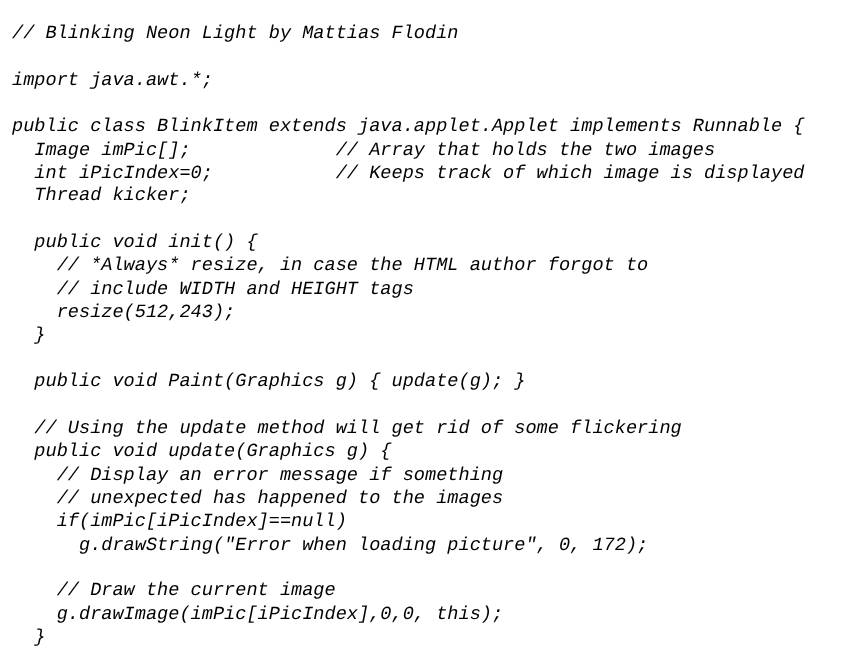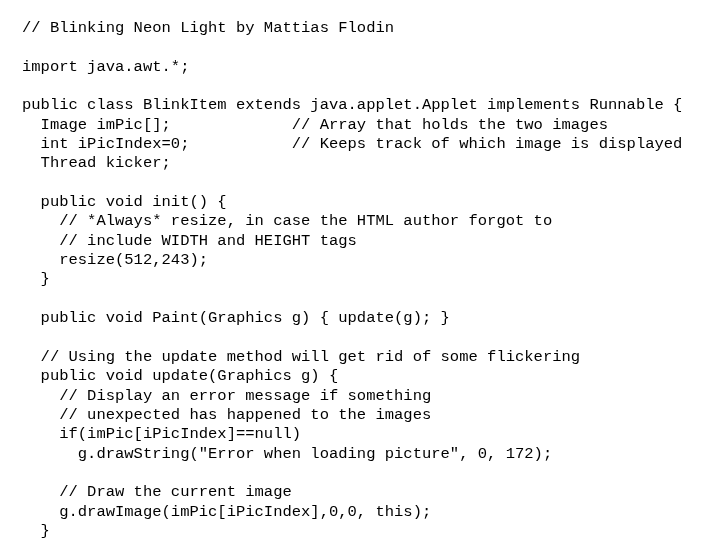--- a/index.html
+++ b/index.html
@@ -24,23 +24,24 @@
     padding: 6px 0 0 0;
     box-sizing: border-box;
   }
   .code-line {
     display: block;
     height: 19.35px;
     line-height: 19.35px;
     font-size: 15.5px;
     color: #000000;
     white-space: pre;
-    padding-left: 22px;
+    padding-left: 10px;
     letter-spacing: 0px;
     font-family: "Liberation Mono", "DejaVu Sans Mono", monospace;
+    font-style: italic;
   }
   .code-line.blank {
     
   }
 </style>
 </head>
 <body>
 
 <pre id="code-listing" style="background: rgb(255, 255, 255);"><span class="code-line" style="color: rgb(0, 0, 0);">// Blinking Neon Light by Mattias Flodin</span><span class="code-line blank" style="color: rgb(0, 0, 0);"></span><span class="code-line" style="color: rgb(0, 0, 0);">import java.awt.*;</span><span class="code-line blank" style="color: rgb(0, 0, 0);"></span><span class="code-line" style="color: rgb(0, 0, 0);">public class BlinkItem extends java.applet.Applet implements Runnable {</span><span class="code-line" style="color: rgb(0, 0, 0);">  Image imPic[];             // Array that holds the two images</span><span class="code-line" style="color: rgb(0, 0, 0);">  int iPicIndex=0;           // Keeps track of which image is displayed</span><span class="code-line" style="color: rgb(0, 0, 0);">  Thread kicker;</span><span class="code-line blank" style="color: rgb(0, 0, 0);"></span><span class="code-line" style="color: rgb(0, 0, 0);">  public void init() {</span><span class="code-line" style="color: rgb(0, 0, 0);">    // *Always* resize, in case the HTML author forgot to</span><span class="code-line" style="color: rgb(0, 0, 0);">    // include WIDTH and HEIGHT tags</span><span class="code-line" style="color: rgb(0, 0, 0);">    resize(512,243);</span><span class="code-line" style="color: rgb(0, 0, 0);">  }</span><span class="code-line blank" style="color: rgb(0, 0, 0);"></span><span class="code-line" style="color: rgb(0, 0, 0);">  public void Paint(Graphics g) { update(g); }</span><span class="code-line blank" style="color: rgb(0, 0, 0);"></span><span class="code-line" style="color: rgb(0, 0, 0);">  // Using the update method will get rid of some flickering</span><span class="code-line" style="color: rgb(0, 0, 0);">  public void update(Graphics g) {</span><span class="code-line" style="color: rgb(0, 0, 0);">    // Display an error message if something</span><span class="code-line" style="color: rgb(0, 0, 0);">    // unexpected has happened to the images</span><span class="code-line" style="color: rgb(0, 0, 0);">    if(imPic[iPicIndex]==null)</span><span class="code-line" style="color: rgb(0, 0, 0);">      g.drawString("Error when loading picture", 0, 172);</span><span class="code-line blank" style="color: rgb(0, 0, 0);"></span><span class="code-line" style="color: rgb(0, 0, 0);">    // Draw the current image</span><span class="code-line" style="color: rgb(0, 0, 0);">    g.drawImage(imPic[iPicIndex],0,0, this);</span><span class="code-line" style="color: rgb(0, 0, 0);">  }</span></pre>
 

